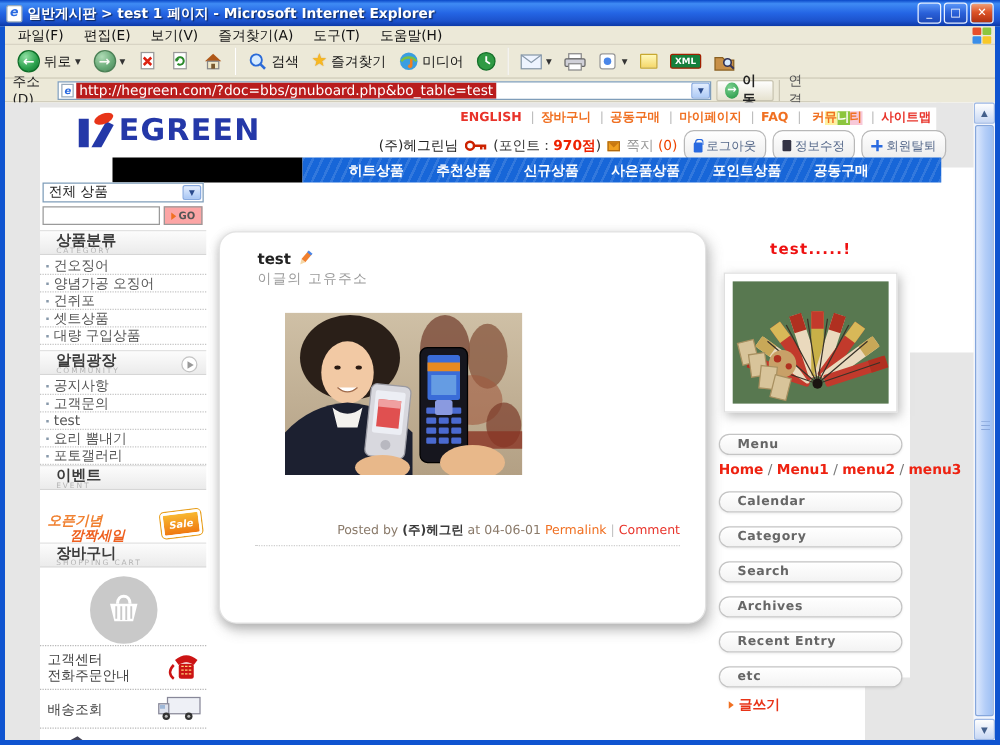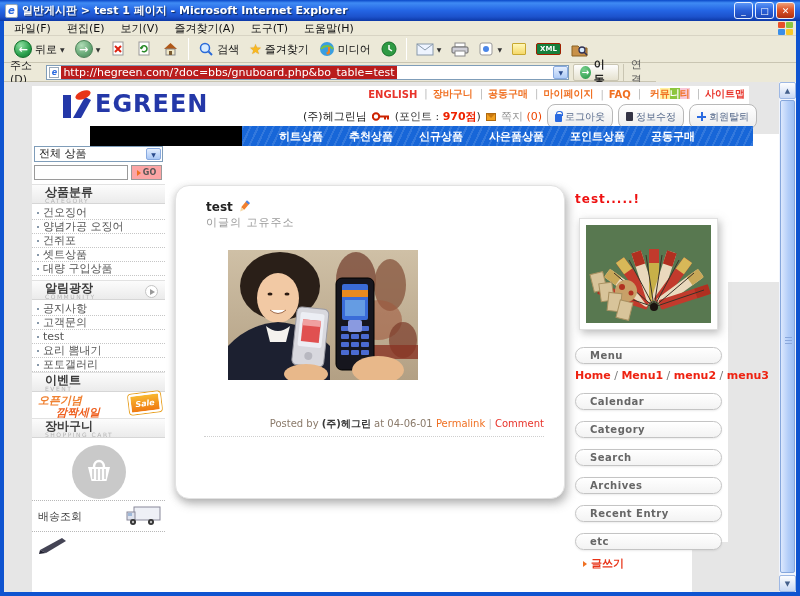--- a/index.html
+++ b/index.html
@@ -112,21 +112,21 @@
   .sel-arrow{position:absolute;right:1px;top:1px;width:15px;height:12px;background:linear-gradient(#e4eefe,#a9c7f5);
     border:1px solid #88aae0;border-radius:2px;color:#2a4a8c;font-size:6px;text-align:center;line-height:11px}
   .srow{margin:3px 2px 0 2px;display:flex;gap:3px;height:15px}
   .sin{width:94px;height:15px;border:1px solid #9a9a9a;background:#fff}
   .sgo{width:31px;height:15px;border:1px solid #999;background:#fca5a5;font-size:8px;font-weight:bold;color:#555;
     display:flex;align-items:center;justify-content:center;gap:2px}
   .tri{width:0;height:0;border-left:4px solid #f07022;border-top:3px solid transparent;border-bottom:3px solid transparent}
   .m4{margin-top:4px}.m2{margin-top:2px}
   .slink{height:14px;line-height:13px;font-size:11px;color:#555;padding-left:11px;border-bottom:1px dotted #c6c6c6;position:relative;white-space:nowrap;overflow:hidden}
   .slink::before{content:"";position:absolute;left:5px;top:6px;width:2px;height:2px;background:#8899aa}
-  .banner{height:26px;position:relative;margin-top:0}
+  .banner{height:26px;position:relative;margin-top:16px}
   .b1{position:absolute;left:6px;top:1px;font-size:11px;font-weight:bold;font-style:italic;color:#f08030}
   .b2{position:absolute;left:24px;top:13px;font-size:11px;font-weight:bold;font-style:italic;color:#ee6020}
   .sale{position:absolute;right:4px;top:1px;width:32px;height:20px;background:linear-gradient(#f8b830,#ef7810);
     border:2px solid #fff;box-shadow:0 0 0 1px #e8a020;border-radius:3px;transform:rotate(-7deg);
     color:#fff;font-size:8px;font-style:italic;font-weight:bold;display:flex;align-items:center;justify-content:center}
   .cartblock{height:62px;display:flex;justify-content:center;align-items:flex-start;padding-top:7px}
   .basket-circle{width:54px;height:54px;border-radius:50%;background:#c9c9c9;display:flex;align-items:center;justify-content:center}
   .cs-row{border-top:1px dotted #b8b8b8;padding:4px 3px 4px 6px;display:flex;align-items:center;justify-content:space-between;
     font-size:11px;color:#444;white-space:nowrap}
   .cs-row .l2{line-height:13px}
@@ -139,21 +139,21 @@
   .photo{position:absolute;left:52px;top:64px;width:190px;height:130px;overflow:hidden}
   .posted{position:absolute;right:20px;top:231px;font-size:10px;color:#8a7a6a;white-space:nowrap}
   .posted .au{font-weight:bold;color:#3a3a3a}
   .posted .pl{color:#f07022}
   .posted .sep{color:#c0c0c0}
   .posted .cm{color:#e8332a}
   .pdiv{position:absolute;left:28px;right:20px;top:250px;border-top:1px dotted #cfcfcf}
 
   
   .rightcol{position:absolute;left:571px;top:110px;width:147px}
-  .wtitle{text-align:left;color:#ee1111;font-weight:bold;font-size:12px;letter-spacing:1px;height:14px}
+  .wtitle{text-align:center;color:#ee1111;font-weight:bold;font-size:12px;letter-spacing:1px;height:14px}
   .polaroid{margin:12px auto 0;width:139px;height:112px;background:#fff;border:1px solid #e0e0e0;
     box-shadow:2px 3px 8px rgba(120,120,120,.5);padding:6px}
   .pill{height:17px;border:1px solid #c4c4c4;border-radius:9px;background:linear-gradient(#fff,#f3f3f3);
     font-size:10px;font-weight:bold;color:#666;display:flex;align-items:center;padding-left:14px;letter-spacing:.5px;
     box-shadow:inset 0 1px 0 #fff,0 1px 2px rgba(0,0,0,.08)}
   .pm17{margin-top:17px}.pm11{margin-top:11px}
   .mlinks{margin-top:5px;font-size:11px;font-weight:bold;color:#ee2211;white-space:nowrap}
   .mlinks .ml+.ml::before{content:" / ";color:#777;font-weight:normal}
   .write{margin-top:6px;font-size:11px;font-weight:bold;color:#e83418;display:flex;align-items:center;gap:4px;padding-left:8px}
 </style>
@@ -422,20 +422,29 @@
         <div class="e">SHOPPING CART</div>
       </div>
       <div class="cartblock">
         <span class="basket-circle">
           <svg width="30" height="26">
             <path d="M4 8h22l-3.5 14H7.5z" fill="#fff"></path>
             <path d="M10 8c0-8 10-8 10 0" fill="none" stroke="#fff" stroke-width="2.5"></path>
             <path d="M9 10v10M13 10v11M17 10v11M21 10v10" stroke="#c9c9c9" stroke-width="1.5"></path>
           </svg>
         </span>
+      </div>
+      <div class="cs-row">
+        <span class="l2"><span>고객센터</span><br><span>전화주문안내</span></span>
+        <svg width="30" height="24">
+          <path d="M8 6c6-5 12-5 18 0l-3 4c-4-3-8-3-12 0z" fill="#cc1414"></path>
+          <rect x="11" y="9" width="12" height="12" rx="2" fill="#cc1414"></rect>
+          <path d="M13 11h8M13 14h8M13 17h8" stroke="#ffd27a" stroke-width="1" stroke-dasharray="2 1"></path>
+          <path d="M7 10c-4 4-4 8 0 11" fill="none" stroke="#cc1414" stroke-width="2"></path>
+        </svg>
       </div>
       <div class="cs-row">
         <span>배송조회</span>
         <svg width="36" height="22">
           <rect x="8" y="2" width="26" height="13" fill="#eef0f6" stroke="#889"></rect>
           <rect x="1" y="7" width="8" height="8" fill="#dfe3ee" stroke="#889"></rect>
           <rect x="2" y="8" width="4" height="3" fill="#9fb8d8"></rect>
           <circle cx="7" cy="17" r="3" fill="#333"></circle>
             <circle cx="25" cy="17" r="3" fill="#333"></circle>
           <circle cx="7" cy="17" r="1.2" fill="#bbb"></circle>

